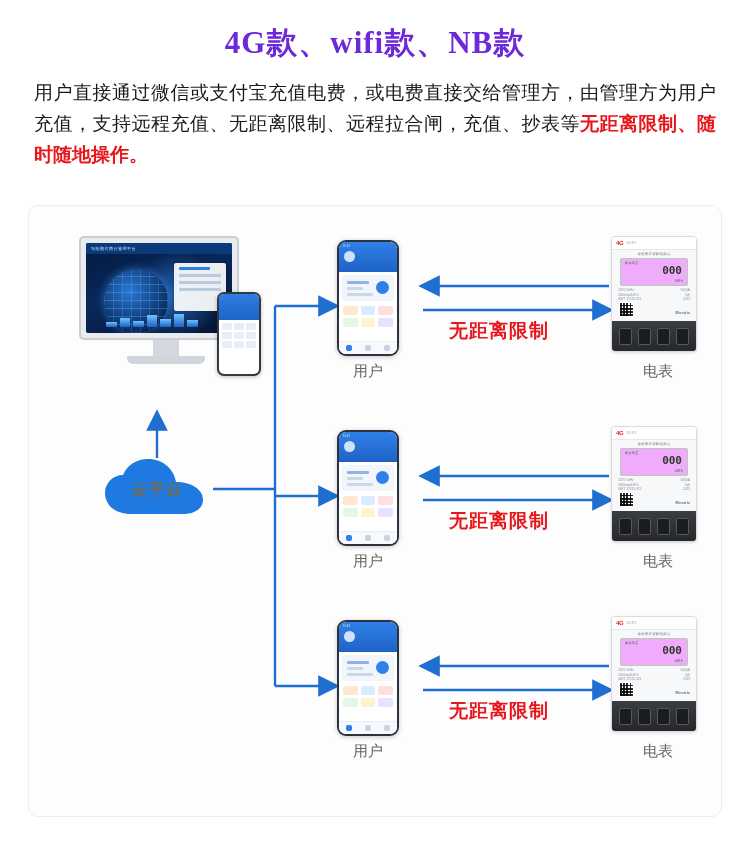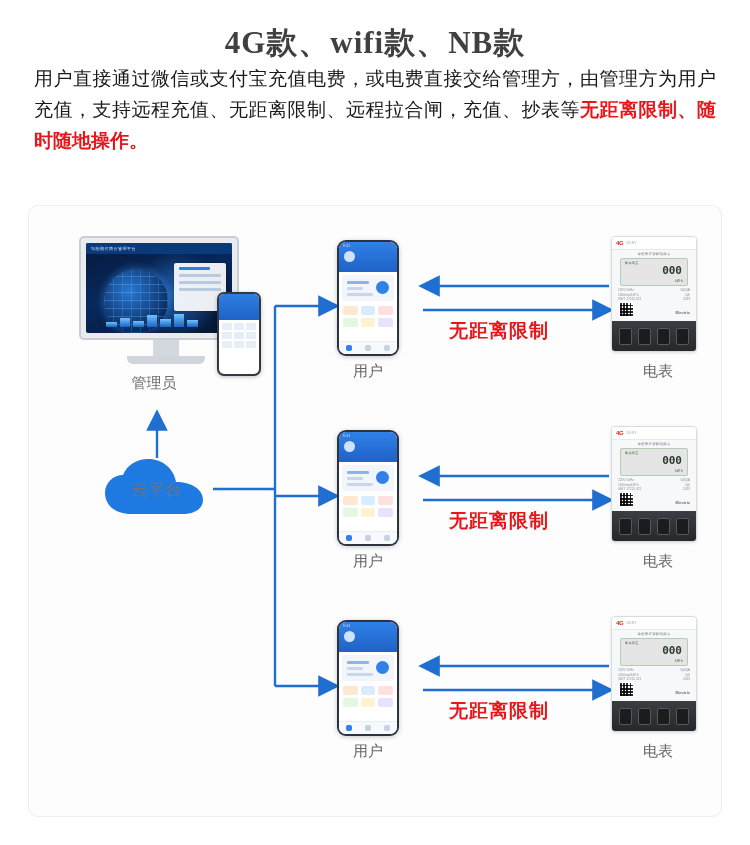--- a/index.html
+++ b/index.html
@@ -19,21 +19,22 @@
   
   .header {
     padding: 22px 28px 0 28px;
   }
   .title {
     text-align: center;
     font-family: "Liberation Serif", serif;
     font-weight: bold;
     font-size: 31px;
     letter-spacing: 1px;
-    color: #404040;
+    color: #6d28d9;
+    margin-bottom: 14px;
   }
   .desc {
     font-family: "Liberation Serif", serif;
     font-size: 19px;
     line-height: 1.62;
     color: #1a1a1a;
     text-align: justify;
     padding: 0 6px;
   }
   .desc .hl {
@@ -220,21 +221,21 @@
     left: 72px;
     top: 252px;
     width: 112px;
     height: 62px;
   }
   .cloud-label {
     position: absolute;
     left: 0; right: 0;
     top: 22px;
     text-align: center;
-    color: #737373;
+    color: #a16207;
     font-size: 16px;
     font-family: "Liberation Serif", serif;
     letter-spacing: 1px;
   }
 
   
   .phone {
     position: absolute;
     width: 62px;
     height: 116px;
@@ -379,21 +380,21 @@
     color: #7b848c;
     text-align: center;
     padding: 1.5px 0;
     letter-spacing: .3px;
     white-space: nowrap;
     overflow: hidden;
   }
   .meter .lcd {
     margin: 1px 8px 2px 8px;
     height: 26px;
-    background: #e5e5e5;
+    background: #f0abfc;
     border: 1px solid #b4ccb1;
     border-radius: 2px;
     position: relative;
   }
   .meter .lcd .digits {
     position: absolute;
     right: 5px;
     top: 5px;
     font-family: "DejaVu Sans Mono", monospace;
     font-size: 11px;
@@ -551,21 +552,20 @@
             <span></span>
             <span></span>
             <span></span>
             <span></span>
             <span></span>
             <span></span>
           </div>
         </div>
       </div>
 
-      <div class="admin-label">管理员</div>
     </div>
 
     <div class="cloud">
       <svg width="112" height="62" viewBox="0 0 112 62">
         <path d="M30,56 C13,56 4,46 4,35 C4,25 12,17 22,17 C26,7 36,1 47,1 C62,1 73,11 75,24 C90,24 102,31 102,42 C102,51 93,56 82,56 Z" fill="#1e7ae0"></path>
       </svg>
       <div class="cloud-label">云平台</div>
     </div>
 
     <div class="phone" style="left:308px; top:34px;">

